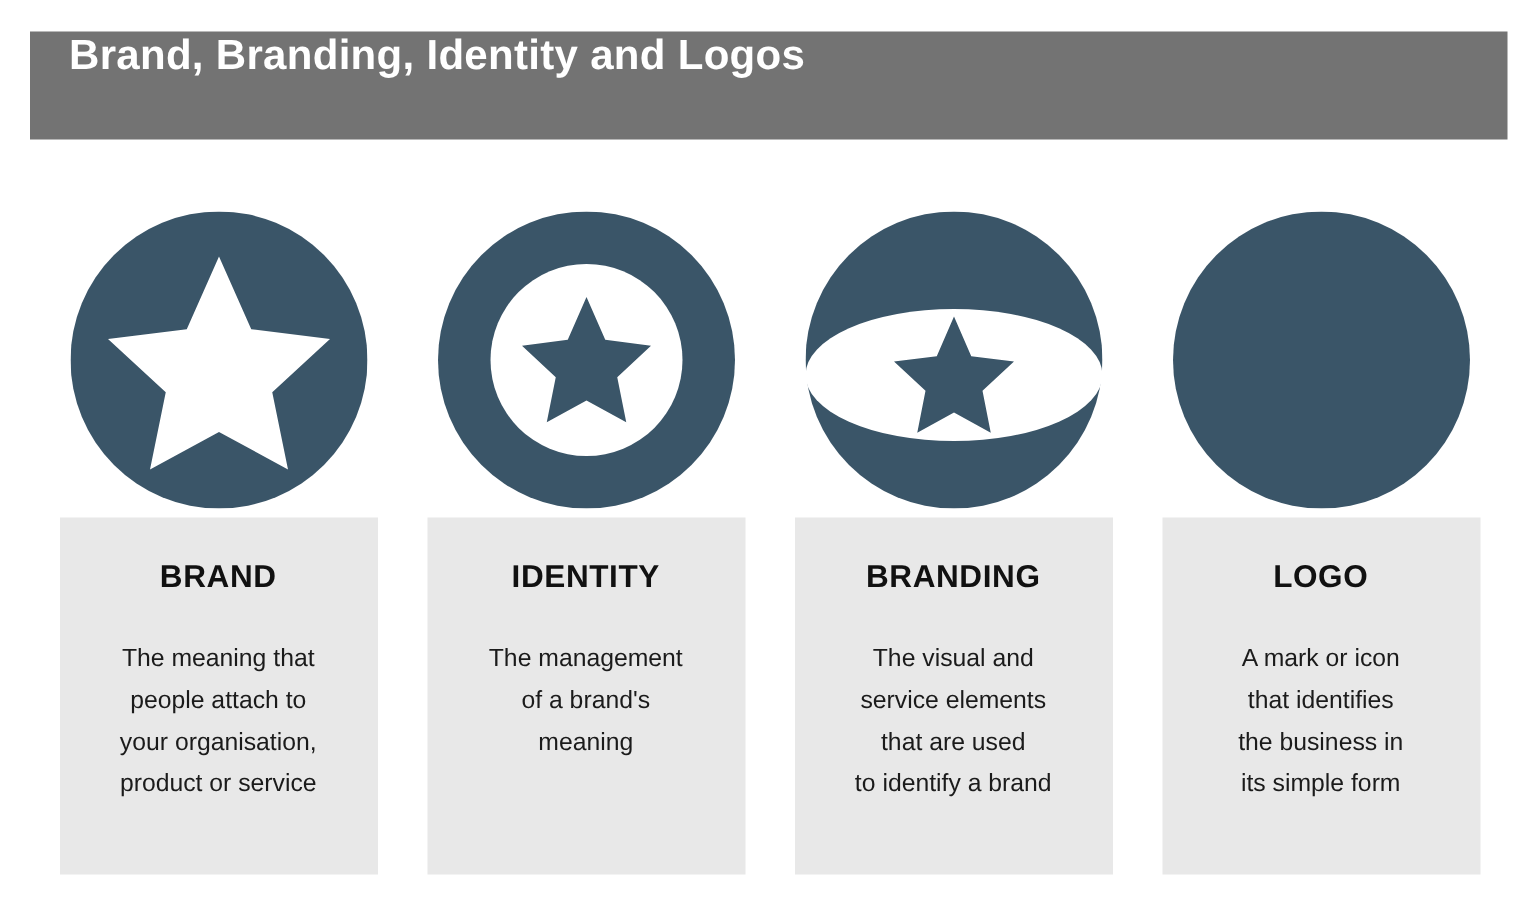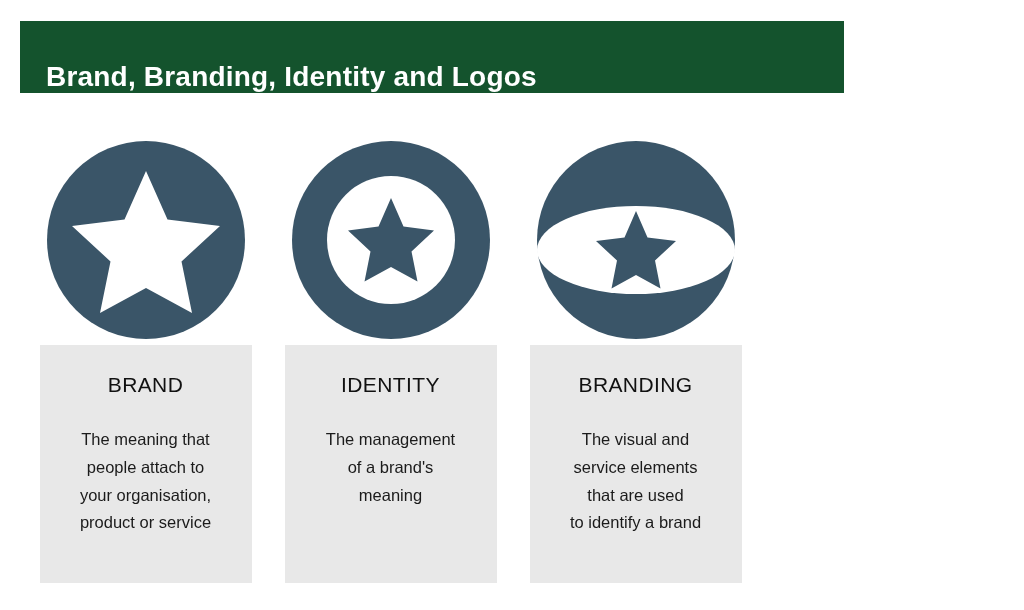--- a/index.html
+++ b/index.html
@@ -14,25 +14,25 @@
     overflow: hidden;
     font-family: "Liberation Sans", sans-serif;
     -webkit-font-smoothing: antialiased;
   }
 
   
   #header-bar {
     position: absolute;
     left: 20px;
     top: 21px;
-    width: 824px;
+    width: 985px;
     height: 72px;
-    background: #14532d;
+    background: #737373;
     display: flex;
-    align-items: flex-end;
+    align-items: flex-start;
   }
   #header-title {
     color: #ffffff;
     font-size: 28px;
     font-weight: bold;
     letter-spacing: 0.2px;
     margin-left: 26px;
     white-space: nowrap;
   }
 
@@ -76,21 +76,21 @@
     top: 225px;
     width: 212px;
     height: 238px;
     background: #e8e8e8;
     box-sizing: border-box;
     padding: 28px 10px 0 10px;
     text-align: center;
   }
   .card-title {
     font-size: 21px;
-    font-weight: normal;
+    font-weight: bold;
     color: #111111;
     letter-spacing: 0.4px;
     line-height: 1.1;
     text-align: center;
   }
   .card-body {
     margin-top: 30px;
     font-size: 16.5px;
     color: #1b1b1b;
     line-height: 1.68;
@@ -148,14 +148,28 @@
     </div>
     <div class="card">
       <div class="card-title">BRANDING</div>
       <div class="card-body">The visual and
 service elements
 that are used
 to identify a brand</div>
     </div>
   </div>
 
+  <div class="column col-3">
+    <div class="icon-wrap">
+      <svg viewBox="0 0 198 198" xmlns="http://www.w3.org/2000/svg">
+        <circle cx="99" cy="99" r="99" fill="#3A5568"></circle>
+      </svg>
+    </div>
+    <div class="card">
+      <div class="card-title">LOGO</div>
+      <div class="card-body">A mark or icon
+that identifies
+the business in
+its simple form</div>
+    </div>
+  </div>
 
 </div>
 
 </body></html>

